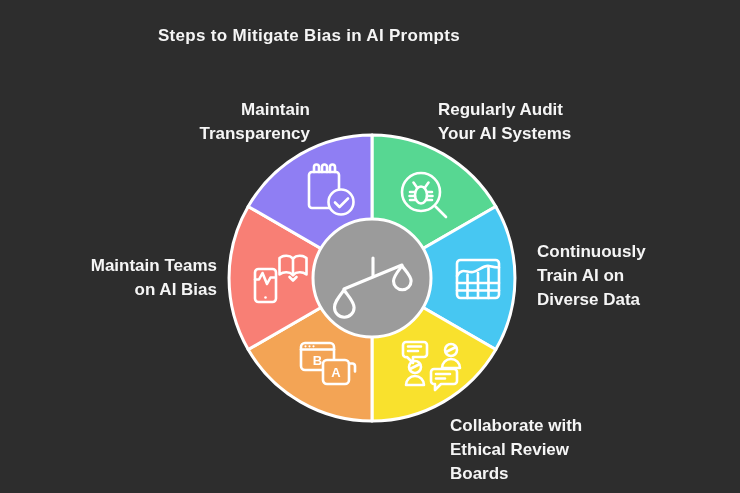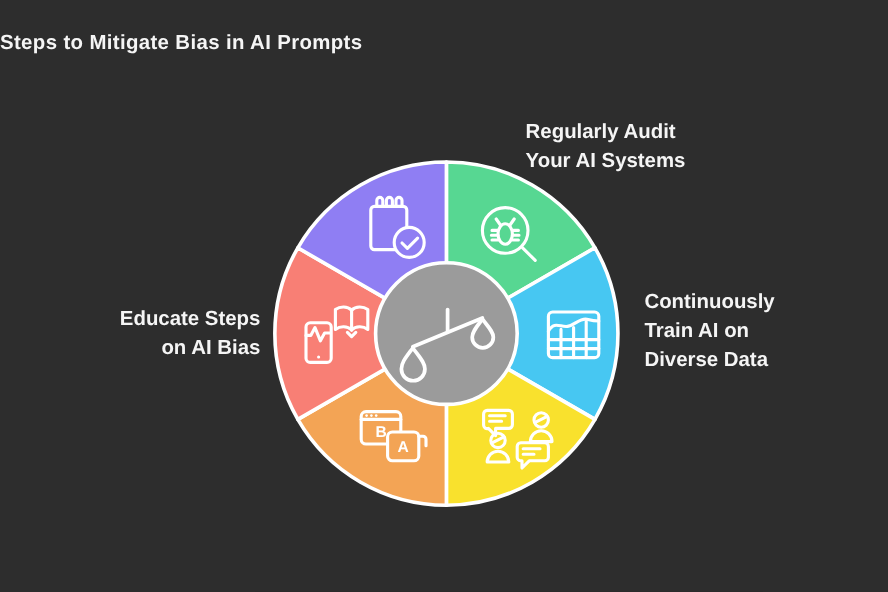--- a/index.html
+++ b/index.html
@@ -1,18 +1,18 @@
 <!DOCTYPE html>
 <html><head>
 <meta charset="utf-8">
 <style>
   html,body{margin:0;padding:0;background:#2d2d2d;width:740px;height:493px;overflow:hidden;
     font-family:"Liberation Sans", sans-serif;}
   .stage{position:relative;width:740px;height:493px;background:#2d2d2d;}
-  .title{position:absolute;top:26px;left:0;width:618px;
+  .title{position:absolute;top:26px;left:0;width:618px;text-align:center;
     color:#f5f5f5;font-size:17px;font-weight:bold;letter-spacing:.3px;}
   .wheel{position:absolute;left:0;top:0;width:740px;height:493px;}
   .wedge{stroke:#ffffff;stroke-width:3;stroke-linejoin:round;}
   .icon{fill:none;stroke:#ffffff;stroke-width:2.6;stroke-linecap:round;stroke-linejoin:round;}
   .icon-fill{fill:#ffffff;stroke:none;}
   .icon-letter{fill:#ffffff;stroke:none;font-family:"Liberation Sans",sans-serif;
     font-size:13px;font-weight:bold;text-anchor:middle;}
   .scale{fill:none;stroke:#ffffff;stroke-width:3.1;stroke-linecap:round;stroke-linejoin:round;}
   .label{position:absolute;color:#f5f5f5;font-size:17px;line-height:24px;font-weight:bold;
     white-space:pre-line;}
@@ -103,21 +103,26 @@
 
     <circle cx="372" cy="278" r="59" stroke="#ffffff" stroke-width="3" fill="#9b9b9b"></circle>
     <g class="scale" transform="translate(372,278)">
       <path d="M-28 11 L30 -13"></path>
       <path d="M1 -1.5 L1 -20"></path>
       <path d="M-28 12 C-33.5 19.5 -37.5 24 -37.5 29.5 A9.8 9.8 0 1 0 -17.9 29.5 C-17.9 24 -22.5 19.5 -28 12 Z"></path>
       <path d="M30 -12 C25 -5.5 21.5 -1.5 21.5 3 A8.8 8.8 0 1 0 39.1 3 C39.1 -1.5 35 -5.5 30 -12 Z"></path>
     </g>
   </svg>
 
+  <div class="label l-transparency">Maintain
+Transparency</div>
   <div class="label l-audit">Regularly Audit
 Your AI Systems</div>
   <div class="label l-train">Continuously
 Train AI on
 Diverse Data</div>
-  <div class="label l-educate">Educate Steps
+  <div class="label l-collaborate">Collaborate with
+Ethical Review
+Boards</div>
+  <div class="label l-educate">Maintain Teams
 on AI Bias</div>
 
 </div>
 
 </body></html>

